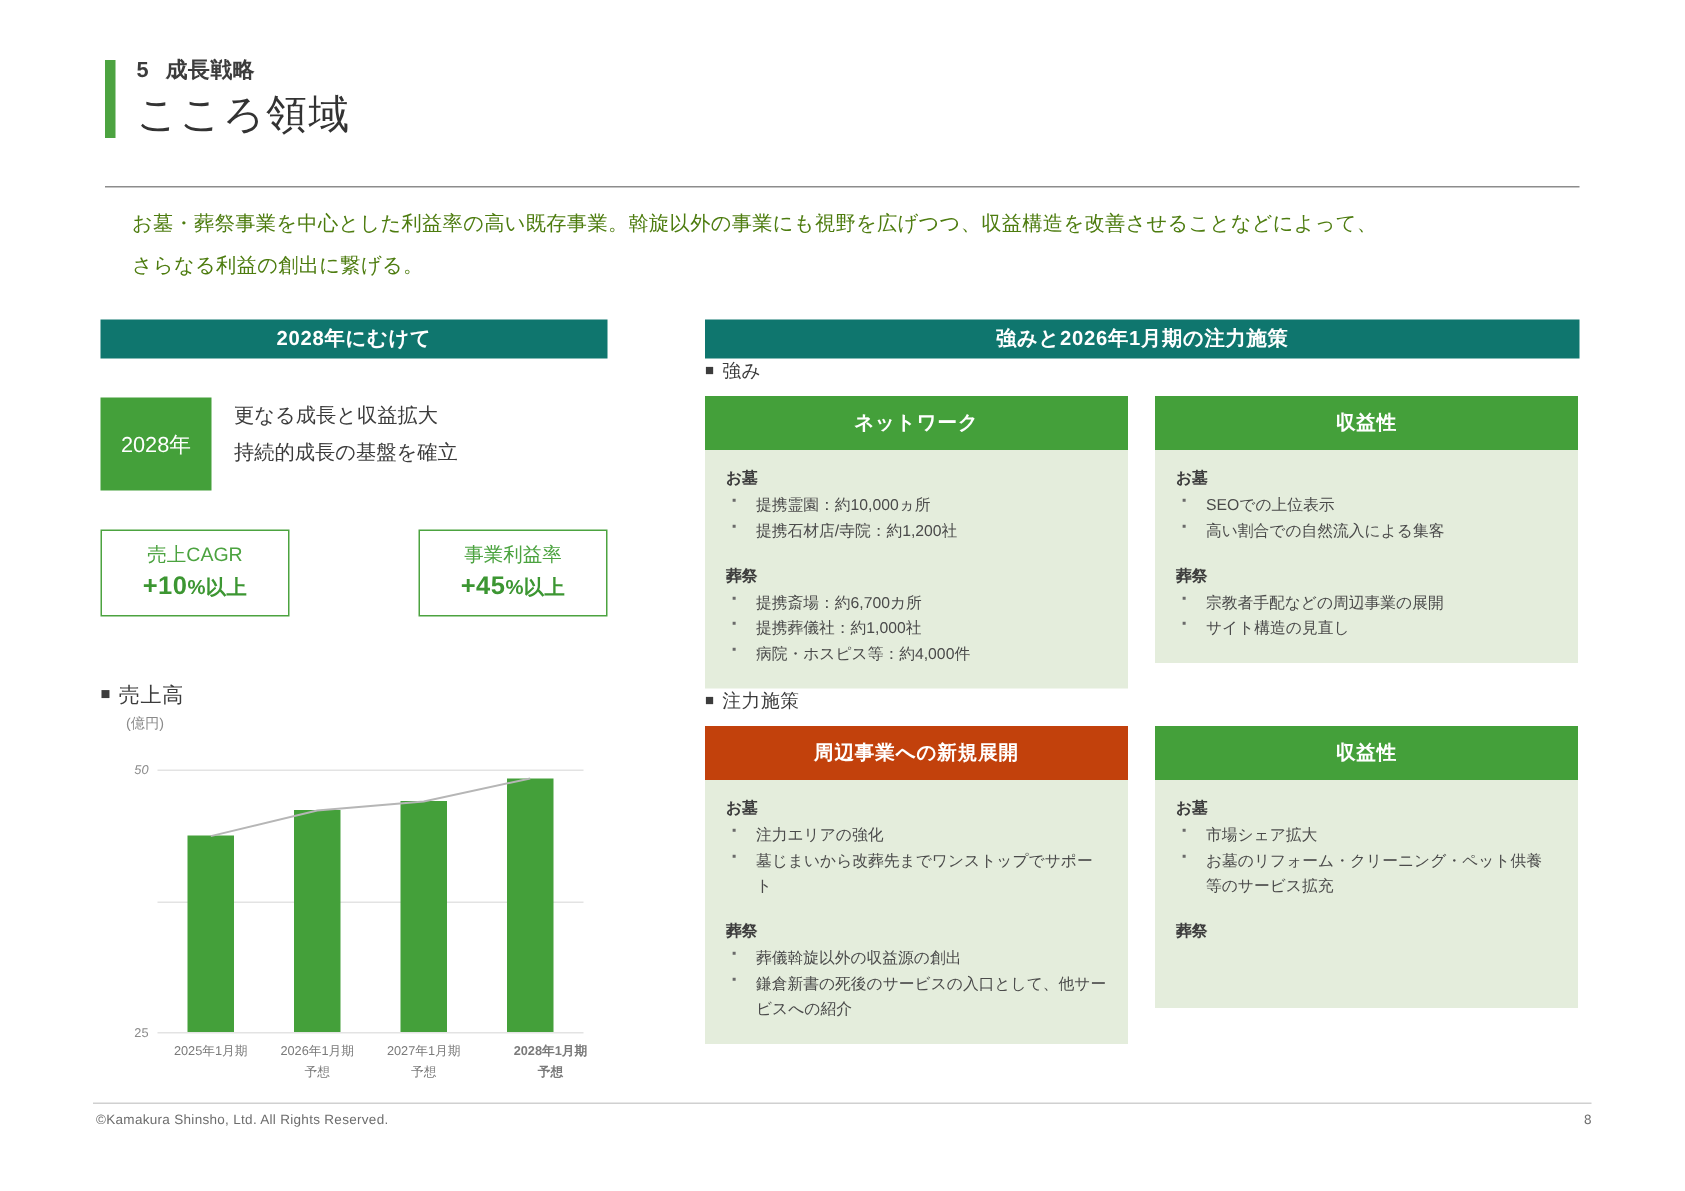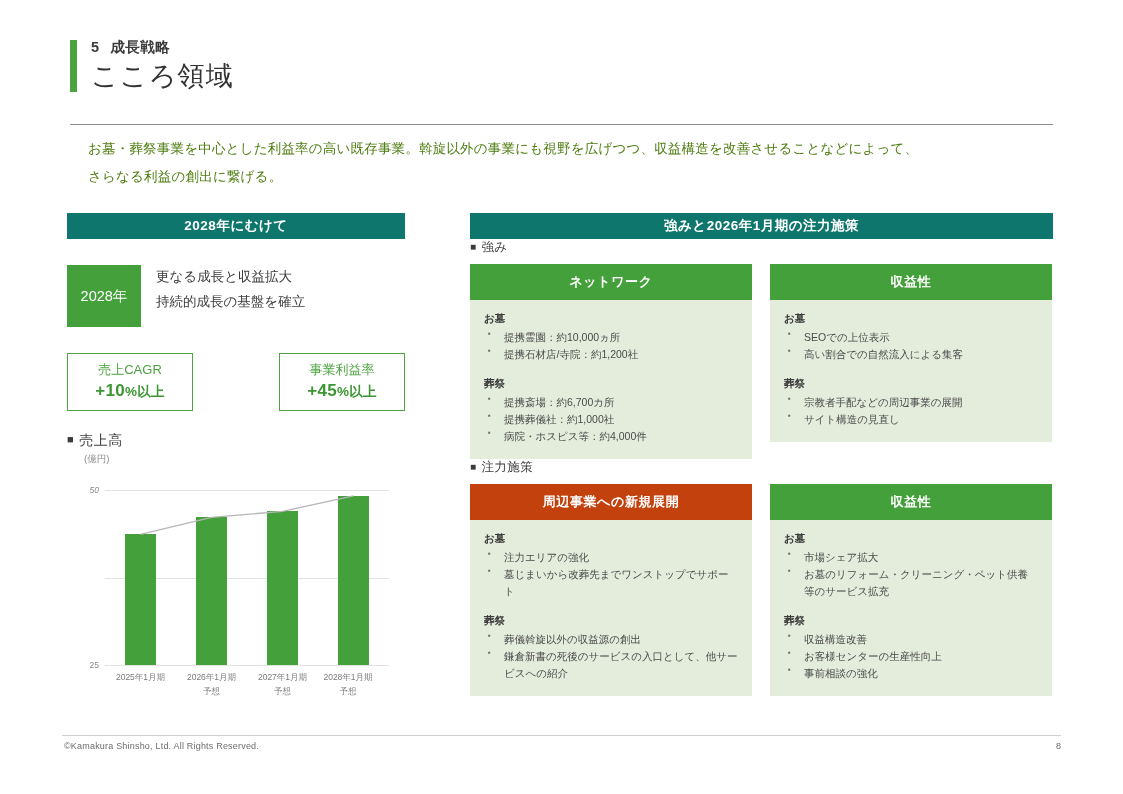--- a/index.html
+++ b/index.html
@@ -139,21 +139,21 @@
   .kpi-value {
     font-size: 17px;
     font-weight: bold;
     color: #3C9632;
     line-height: 1.35;
     letter-spacing: .3px;
   }
   .kpi-value .unit { font-size: 13.5px; }
 
   
-  .chart-block { margin-top: 21px; }
+  .chart-block { margin-top: 44px; }
   .chart-heading {
     font-size: 14px;
     color: #3c3c3c;
     letter-spacing: .5px;
   }
   .chart-heading .sq {
     font-size: 11px;
     margin-right: 5px;
     vertical-align: 2px;
   }
@@ -372,21 +372,21 @@
             <div>2025年1月期</div>
           </div>
           <div class="xlabel" style="left: 106.5px;">
             <div>2026年1月期</div>
             <div>予想</div>
           </div>
           <div class="xlabel" style="left: 177.5px;">
             <div>2027年1月期</div>
             <div>予想</div>
           </div>
-          <div class="xlabel" style="left: 243px;">
+          <div class="xlabel" style="left: 262px; font-weight: bold;">
             <div>2028年1月期</div>
             <div>予想</div>
           </div>
         </div>
     </div>
   </div>
 </div>
 
 <div class="right-col">
   <div class="panel-bar">強みと2026年1月期の注力施策</div>
@@ -449,25 +449,20 @@
       </div>
       <div class="card">
         <div class="card-head" style="background: rgb(68, 160, 58);">収益性</div>
         <div class="card-body tall">
           <div class="grp-title">お墓</div>
           <ul class="bullets">
             <li>市場シェア拡大</li>
             <li>お墓のリフォーム・クリーニング・ペット供養等のサービス拡充</li>
           </ul>
           <div class="grp-title second">葬祭</div>
-          <ul class="bullets">
-            <li>収益構造改善</li>
-            <li>お客様センターの生産性向上</li>
-            <li>事前相談の強化</li>
-          </ul>
         </div>
       </div>
     </div>
 </div>
 
 <div class="footer-rule"></div>
 <div class="footer-left">©Kamakura Shinsho, Ltd. All Rights Reserved.</div>
 <div class="footer-page">8</div>
 
 </body></html>

